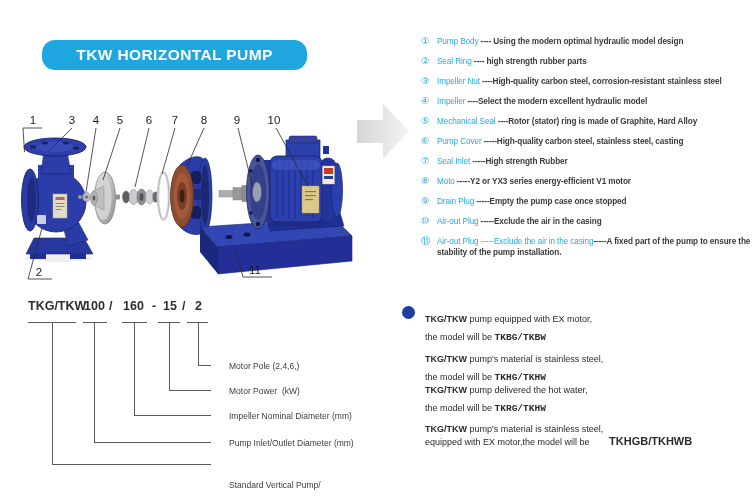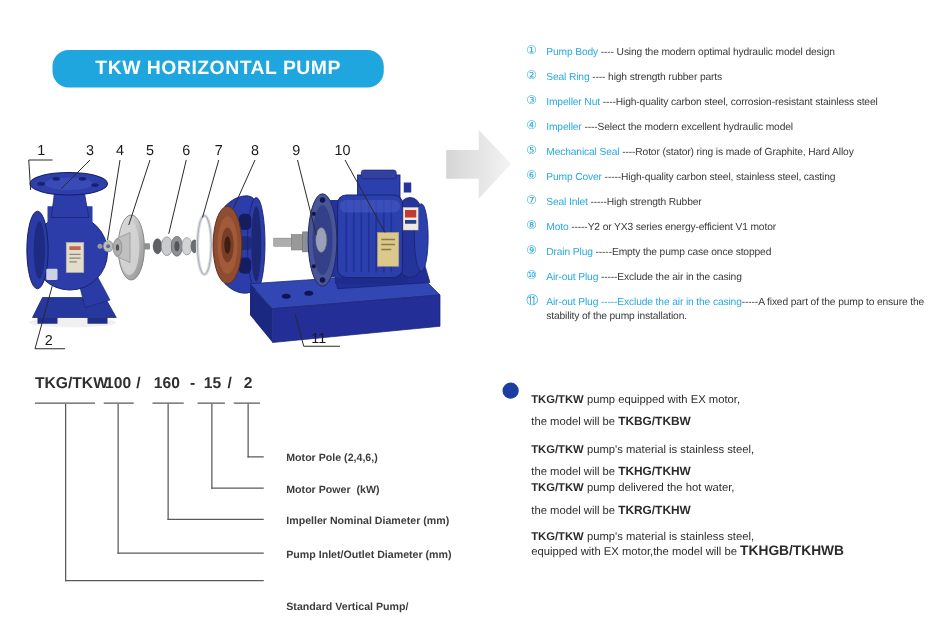--- a/index.html
+++ b/index.html
@@ -14,37 +14,37 @@
   
   .diagram{position:absolute;left:0;top:0;width:420px;height:300px;}
   .dnum{font-family:"Liberation Sans","DejaVu Sans",sans-serif;font-size:11.5px;fill:#1b1b1b;}
 
   
   .plist{position:absolute;left:421px;top:36px;width:334px;}
   .pitem{position:relative;padding-left:16px;font-size:8.2px;line-height:11px;
          letter-spacing:-0.1px;margin-bottom:9px;color:#3a3a3a;}
   .pnum{position:absolute;left:0;top:-1px;color:#29A9E0;font-size:9.5px;}
   .pname{color:#29A9E0;}
-  .pdesc{color:#3a3a3a;}
+  .pdesc{color:#3a3a3a;font-weight:bold;}
 
   
   .tok{position:absolute;top:299px;font-size:12.5px;font-weight:bold;color:#2f2f2f;white-space:pre;}
   .uline{position:absolute;top:322px;height:1px;background:#5a5a5a;}
   .vline{position:absolute;width:1px;background:#5a5a5a;}
   .hline{position:absolute;height:1px;background:#5a5a5a;}
-  .clabel{position:absolute;left:215px;font-size:8.5px;font-weight:bold;color:#3d3d3d;
+  .clabel{position:absolute;left:215px;font-size:8.5px;font-weight:normal;color:#3d3d3d;
           line-height:10.5px;white-space:pre;padding-left:14px;}
 
   
   .vdot{position:absolute;left:402px;top:306px;width:13px;height:13px;border-radius:50%;background:#1C3EA0;}
   .variants{position:absolute;left:425px;top:313px;width:328px;font-size:9px;line-height:12px;color:#2b2b2b;}
   .vl{white-space:pre-wrap;}
   .vl .lead{font-weight:bold;}
-  .vl .code{font-weight:bold;font-size:9.5px;}
-  .vl .bigcode{font-weight:bold;font-size:11px;}
+  .vl .code{font-weight:bold;font-size:9.5px;font-family:Liberation Mono, monospace;}
+  .vl .bigcode{font-weight:bold;font-size:11px;margin-left:17px;}
   .m6{margin-top:6px}.m8{margin-top:8px}.m9{margin-top:9px}.m10{}
 </style>
 </head>
 <body>
 
 <div class="page">
 
   <svg class="diagram" viewBox="0 0 420 300" xmlns="http://www.w3.org/2000/svg">
     <defs>
       <linearGradient id="arrowGrad" x1="0" y1="0" x2="1" y2="0">

